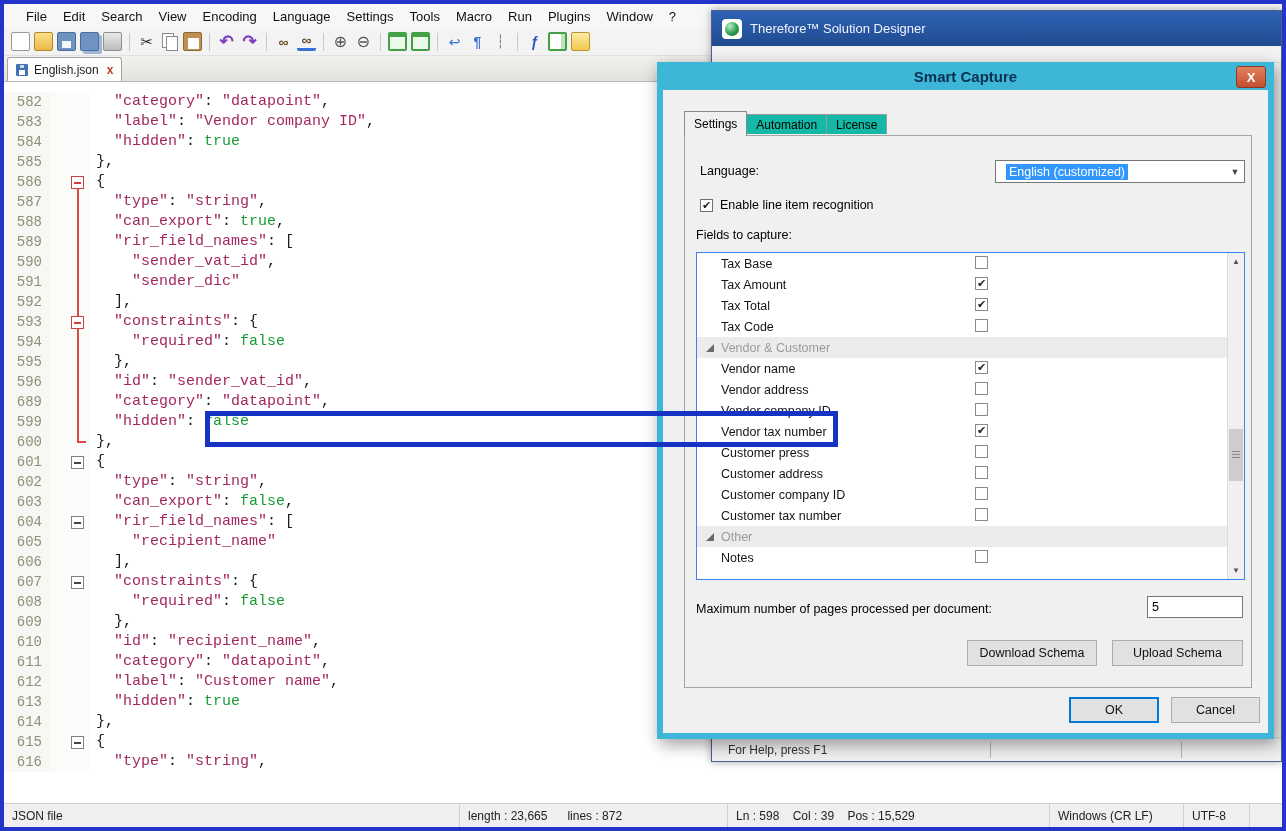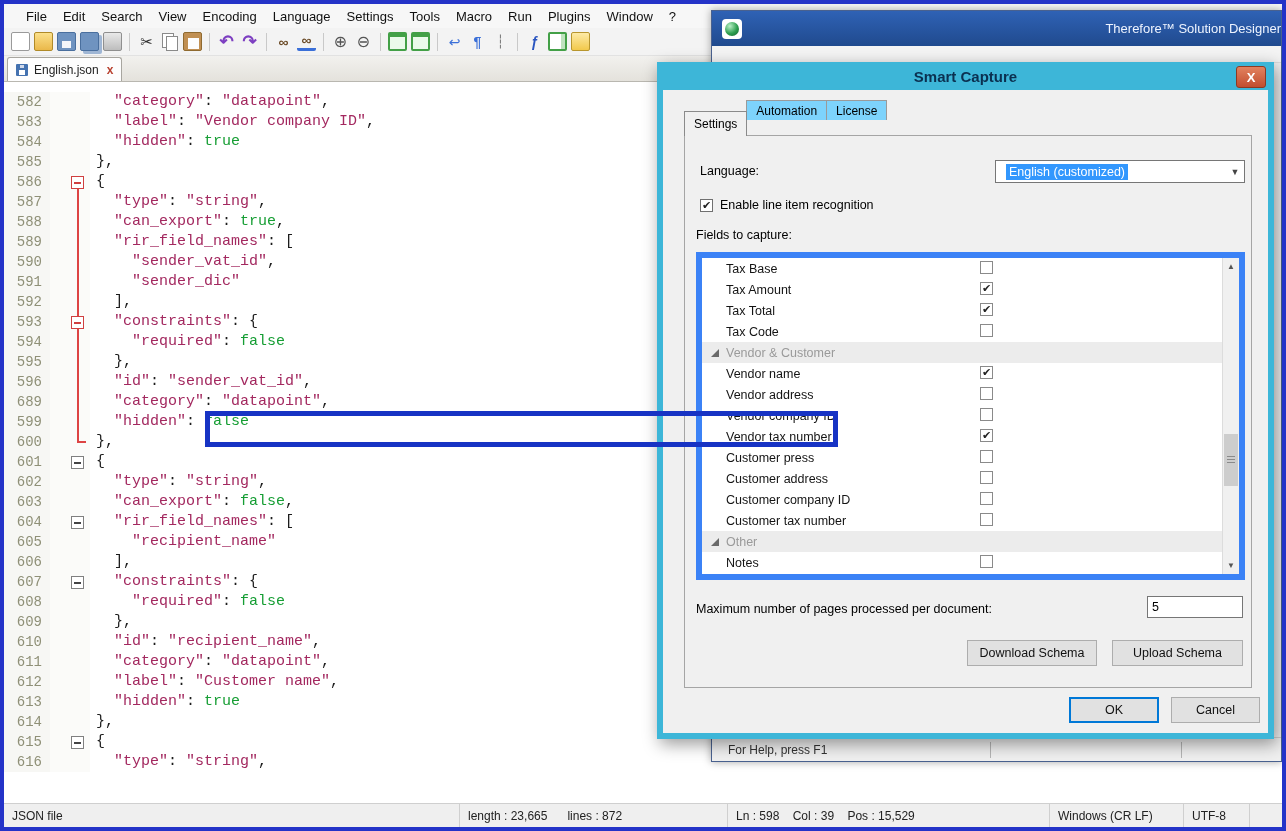--- a/index.html
+++ b/index.html
@@ -70,48 +70,48 @@
   .sb { display:flex; align-items:center; padding-left:8px; border-right:1px solid #cfcfcf; white-space:pre; }
   .sb-filetype { width:456px; }
   .sb-length { width:268px; }
   .sb-caret { width:322px; }
   .sb-eol { width:134px; }
   .sb-enc { width:66px; }
   .sb-rest { flex:1; border-right:none; }
 
   
   #thw { position:absolute; left:711px; top:10px; width:571px; height:752px; z-index:10; border:1px solid #49618f; background:#f0f0f0; box-shadow:0 0 8px rgba(0,0,0,.35); }
-  .th-title { height:35px; background:linear-gradient(#2f62b5,#204a8e); display:flex; align-items:center; padding-left:10px; gap:8px; color:#eef4ff; font-size:13px;justify-content:space-between; }
+  .th-title { height:35px; background:linear-gradient(#2f62b5,#204a8e); display:flex; align-items:center; padding-left:10px; gap:8px; color:#eef4ff; font-size:13px; }
   .th-orb { width:20px; height:20px; border-radius:4px; background:#fff; display:flex; align-items:center; justify-content:center; }
   .th-orb i { display:block; width:14px; height:14px; border-radius:50%; background:radial-gradient(circle at 35% 30%,#b9f0c6,#2d9e4f 55%,#15602c); }
   .th-menu { height:17px; background:#f4f4f4; border-bottom:1px solid #ddd; }
   .th-body { position:absolute; left:0; top:52px; right:0; bottom:24px; background:#f0f0f0; }
   .th-status { position:absolute; left:0; bottom:0; right:0; height:24px; background:#f0f0f0; border-top:1px solid #cfcfcf; display:flex; align-items:center; font-size:12px; color:#333; }
   .th-status .p1 { width:278px; padding-left:16px; }
   .th-div { width:1px; height:16px; background:#b5b5b5; }
   .th-status .p2 { width:190px; }
 
   
   #sc { position:absolute; left:657px; top:62px; width:617px; height:677px; z-index:20; background:#3db6d8; box-shadow:3px 5px 16px rgba(0,0,0,.4); }
   .sc-titlebar { position:absolute; left:0; top:0; right:0; height:28px; display:flex; align-items:center; justify-content:center; color:#0b3050; font-size:15px; font-weight:600; }
   .sc-close { position:absolute; top:4px; right:8px; width:30px; height:22px; z-index:3; background:linear-gradient(#e2825e,#c24e30); border:1px solid #8e3a22; border-radius:3px; color:#fff; font-weight:bold; font-size:13px; display:flex; align-items:center; justify-content:center; }
   .sc-body { position:absolute; left:6px; top:28px; right:6px; bottom:6px; background:#f0f0f0; font-size:12.5px; color:#000; }
   .sc-tabs { position:absolute; left:21px; top:21px; height:25px; display:flex; align-items:flex-end; z-index:2; }
-  .sc-tab { height:20px; margin-bottom:16px; padding:0 9px; display:flex; align-items:center; font-size:12px; background:#7dd3fc; border:1px solid #9a9a9a; border-bottom:none; margin-right:-1px; }
+  .sc-tab { height:20px; margin-bottom:2px; padding:0 9px; display:flex; align-items:center; font-size:12px; background:#14b8a6; border:1px solid #9a9a9a; border-bottom:none; margin-right:-1px; }
   .sc-tab.active { height:25px; margin-bottom:0; background:#f0f0f0; border-color:#8a8a8a; position:relative; z-index:2; }
   .sc-panel { position:absolute; left:21px; top:45px; width:568px; height:553px; border:1px solid #a5a5a5; }
   .lab { position:absolute; }
   .lab-language { left:37px; top:74px; }
   .combo { position:absolute; left:332px; top:70px; width:250px; height:23px; background:#fff; border:1px solid #767676; display:flex; align-items:center; }
   .combo-text { margin-left:10px; background:#3297fd; color:#fff; padding:1px 3px; }
   .combo-arrow { margin-left:auto; width:18px; text-align:center; color:#444; font-size:9px; }
   .cbrow { position:absolute; left:37px; top:108px; display:flex; gap:7px; align-items:center; }
   .cbx { width:13px; height:13px; background:#fff; border:1px solid #707070; display:flex; align-items:center; justify-content:center; font-size:11px; line-height:11px; color:#222; flex:none; }
   .lab-fields { left:33px; top:138px; }
-  .flist { position:absolute; left:33px; top:162px; width:549px; height:328px; background:#fff; border:6px solid #3b82f6; display:flex; }
+  .flist { position:absolute; left:33px; top:162px; width:549px; height:328px; background:#fff; border:1px solid #3b82f6; display:flex; }
   .list-rows { flex:1; overflow:hidden; }
   .lrow { height:21px; display:flex; align-items:center; position:relative; color:#141414; }
   .lrow .llabel { margin-left:24px; }
   .lrow.group { background:#ececec; color:#9a9a9a; }
   .lrow .tri { margin-left:9px; margin-right:7px; width:0; height:0; border-bottom:8px solid #6a6a6a; border-left:8px solid transparent; }
   .lcb { position:absolute; left:278px; top:3px; width:13px; height:13px; background:#fff; border:1px solid #8a8a8a; display:flex; align-items:center; justify-content:center; font-size:11px; line-height:11px; color:#222; }
   .vsb { width:17px; flex:none; background:#f0f0f0; border-left:1px solid #dcdcdc; position:relative; }
   .vsb .up, .vsb .dn { position:absolute; left:0; width:16px; height:17px; display:flex; align-items:center; justify-content:center; font-size:8px; color:#555; }
   .vsb .up { top:0; } .vsb .dn { bottom:0; }
   .vsb .thumb { position:absolute; left:1px; width:14px; top:176px; height:52px; background:#cdcdcd; display:flex; align-items:center; justify-content:center; }

